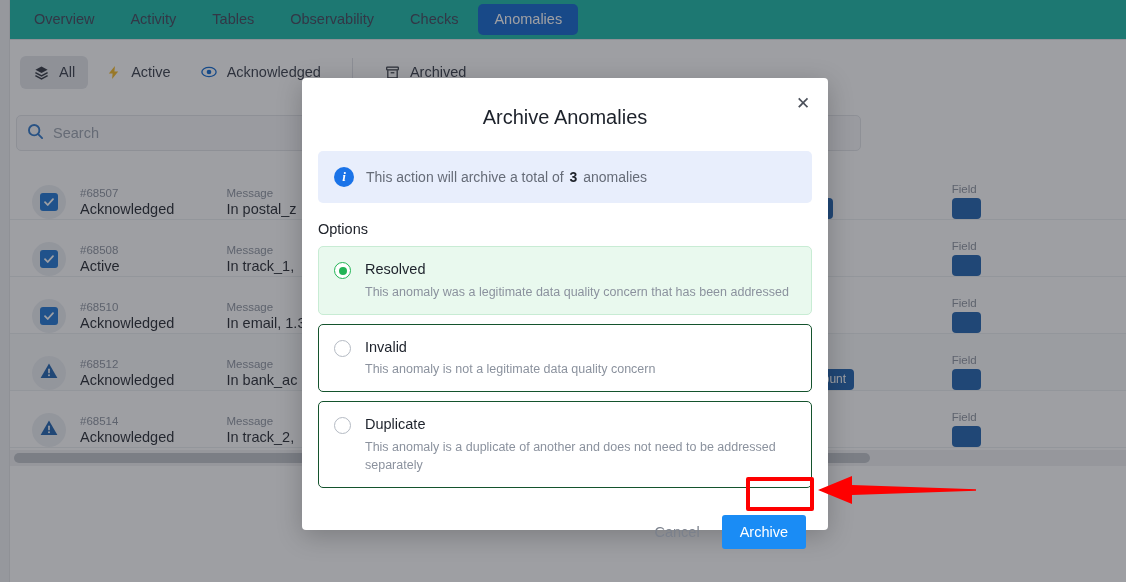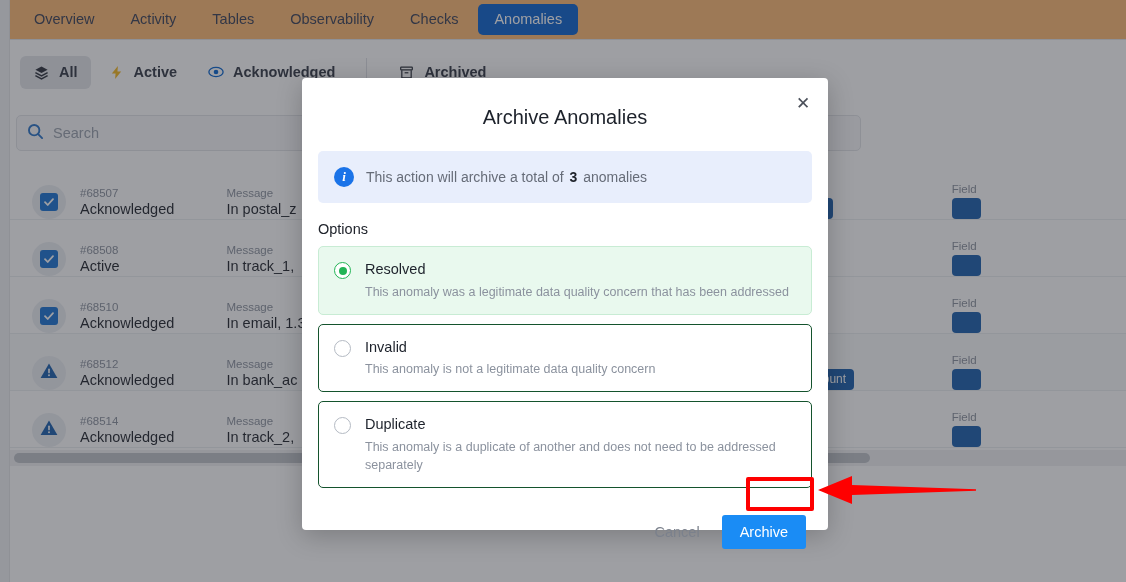--- a/index.html
+++ b/index.html
@@ -19,37 +19,37 @@
   #page { position: absolute; inset: 0; background: #ffffff; }
 
   .left-rail {
     position: absolute; left: 0; top: 0; width: 10px; height: 582px;
     background: #f1f2f4; border-right: 1px solid #e3e5e8;
   }
 
   
   .tabbar {
     position: absolute; left: 10px; top: 0; right: 0; height: 40px;
-    background: #fdba74;
+    background: #14b8a6;
     border-bottom: 1px solid #e4e6ea;
     display: flex; align-items: center; gap: 4px;
     padding-left: 8px;
   }
   .tab {
     font-size: 14.5px; color: #3c4257;
     padding: 8px 16px; border-radius: 5px; white-space: nowrap;
     line-height: 1;
   }
   .tab.active { background: #0b63ce; color: #ffffff; font-weight: 400; }
 
   
   .filterbar {
     position: absolute; left: 10px; top: 41px; right: 0; height: 62px;
     background: #ffffff;
-    display: flex; align-items: center; padding-left: 10px; gap: 4px; font-weight: bold;
+    display: flex; align-items: center; padding-left: 10px; gap: 4px;
   }
   .chip {
     display: flex; align-items: center; gap: 9px;
     padding: 8px 13px; border-radius: 6px;
     font-size: 14.5px; color: #343a46; white-space: nowrap;
   }
   .chip.selected { background: #e3e5e9; }
   .chip .ic { display: flex; align-items: center; justify-content: center; width: 17px; height: 17px; }
   .divider-v { width: 1px; height: 28px; background: #dfe1e6; margin: 0 14px; }
 

